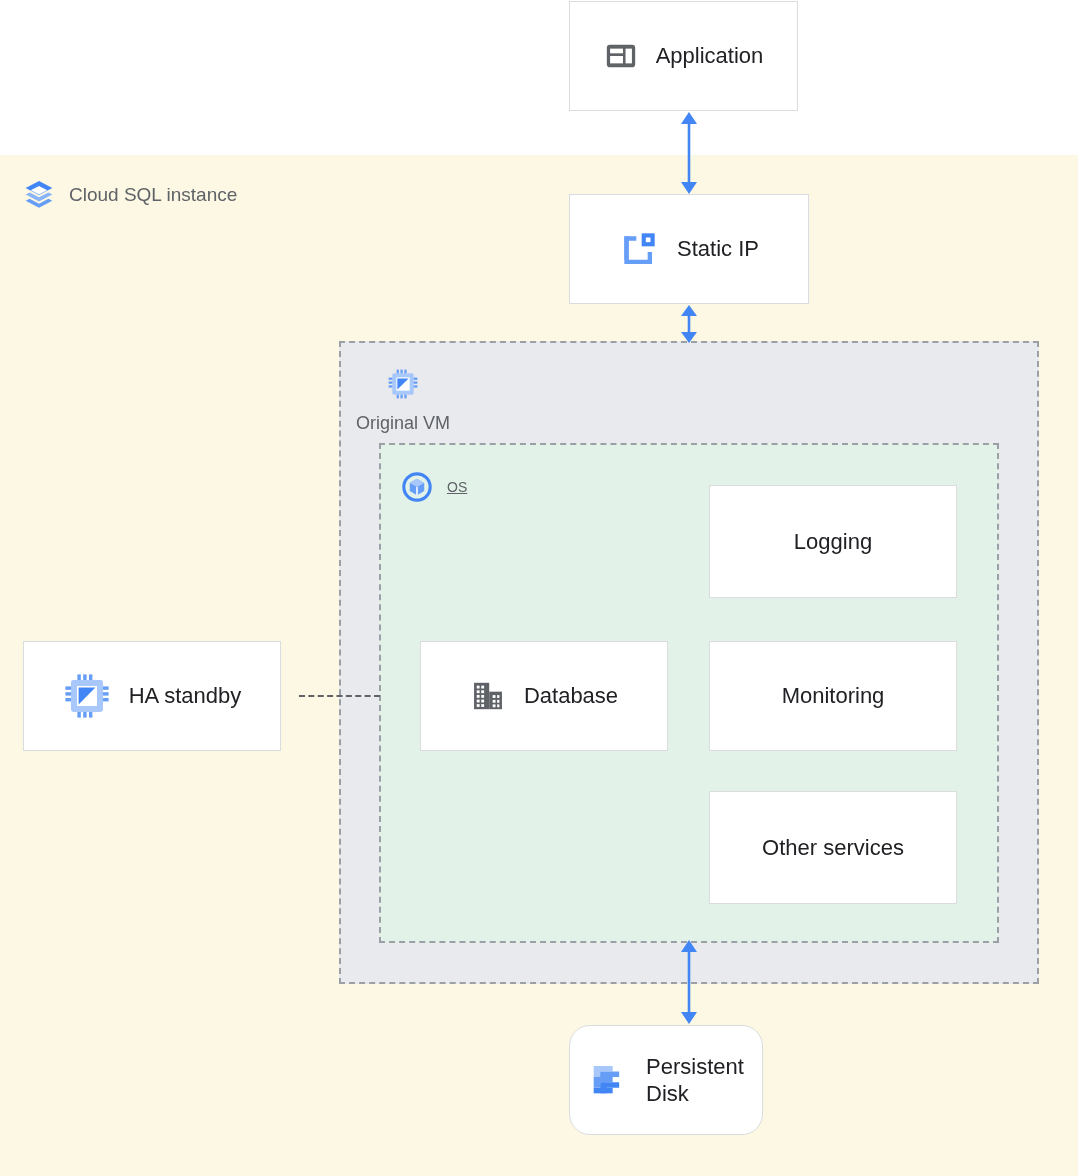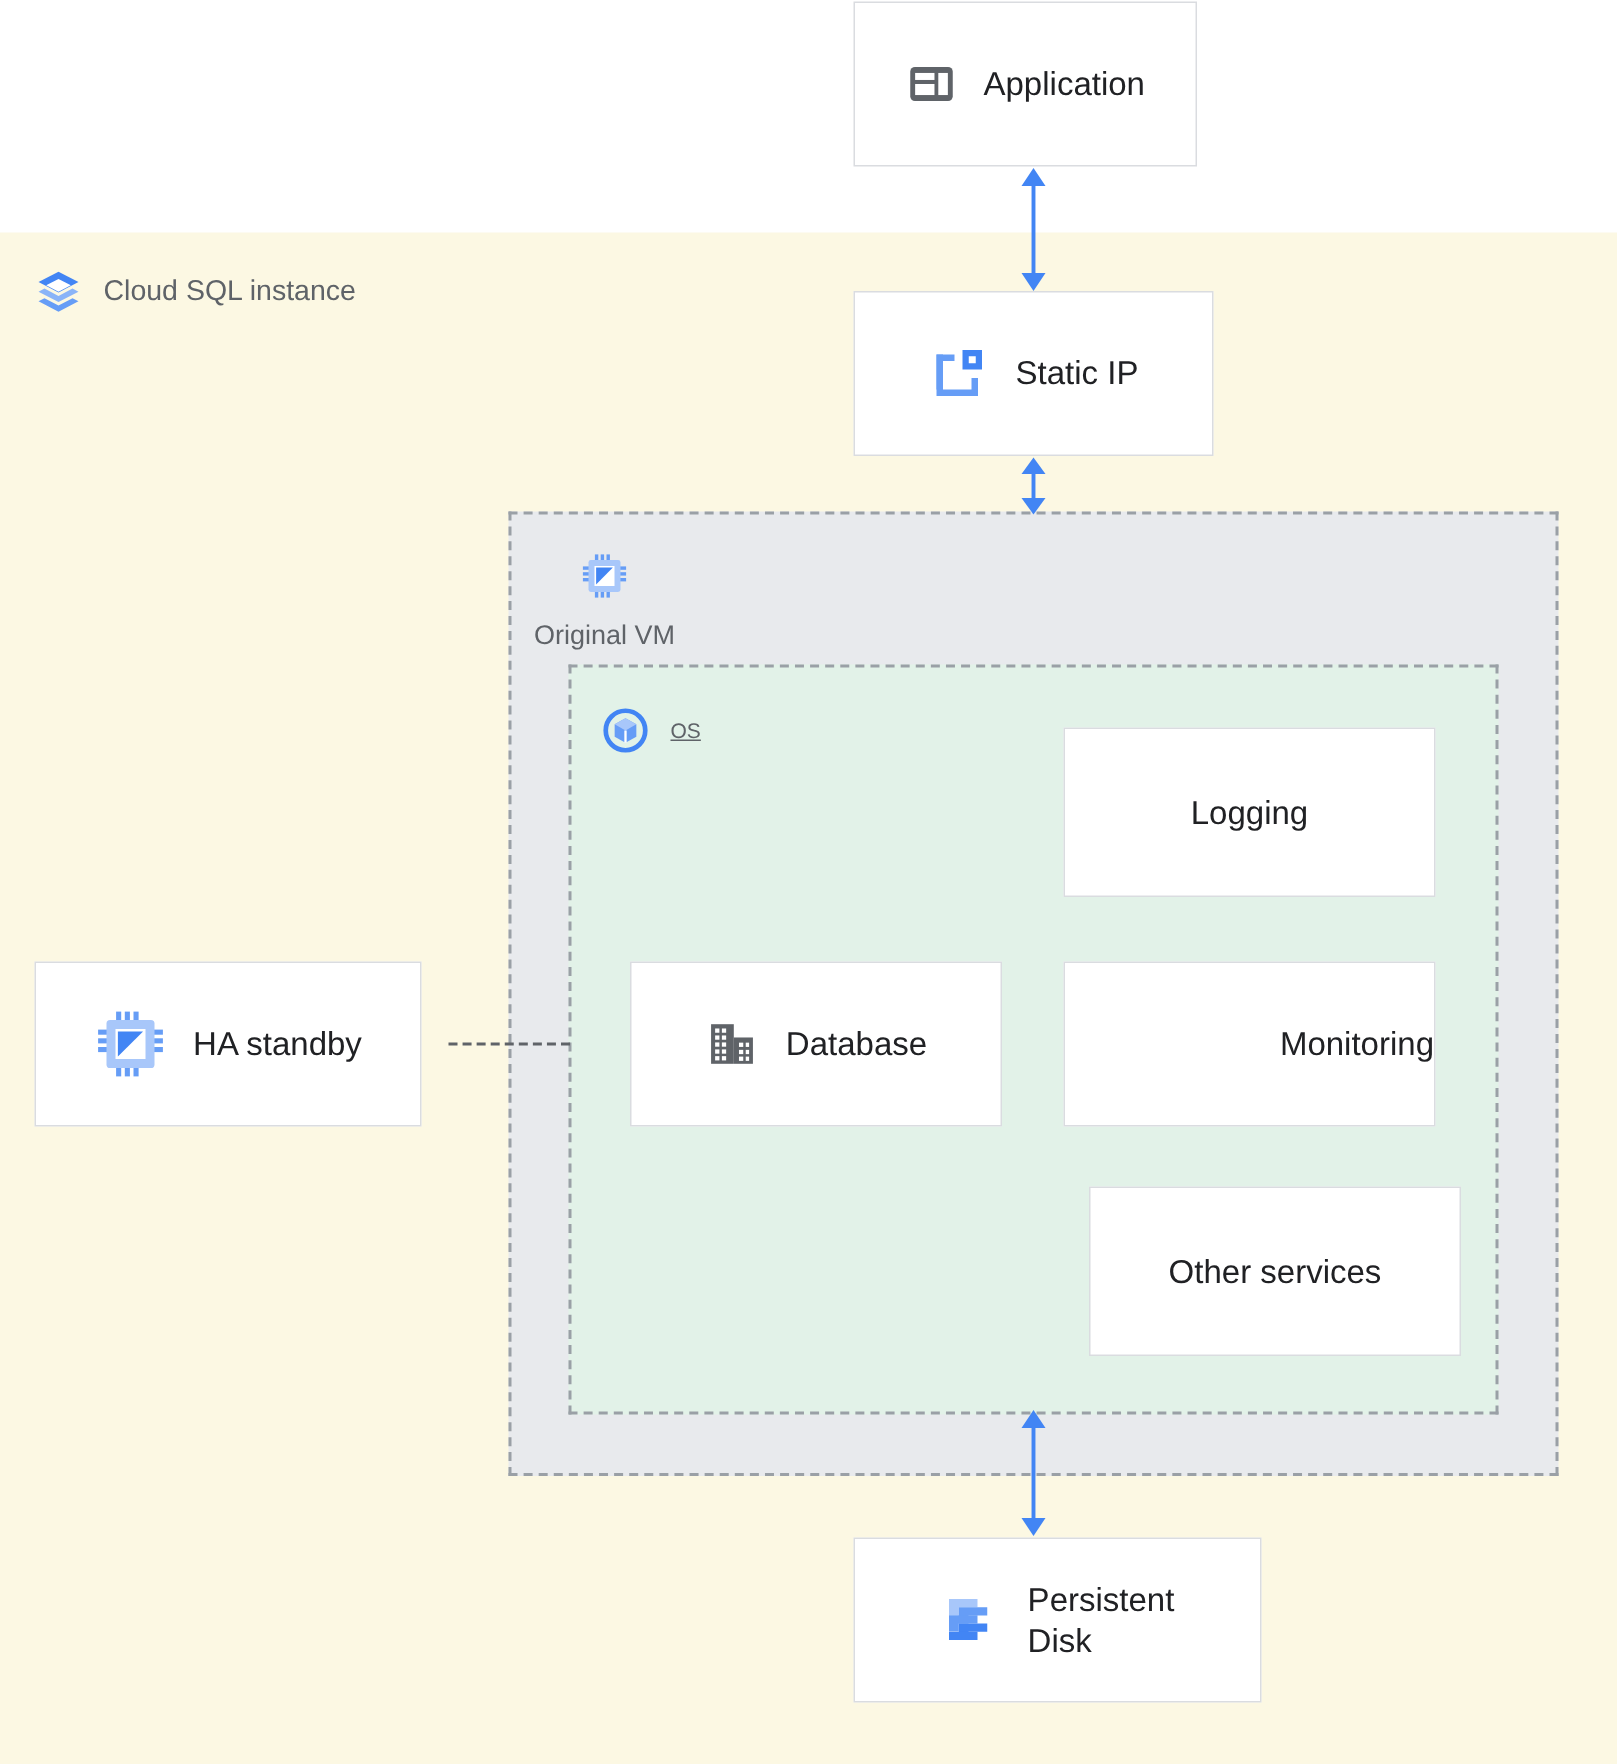--- a/index.html
+++ b/index.html
@@ -85,23 +85,23 @@
     white-space: pre-line;
     line-height: 1.25;
   }
   .node-label.center { text-align: center; }
 
   #node-application     { left: 569px; top: 1px;   width: 229px; height: 110px; }
   #node-static-ip       { left: 569px; top: 194px; width: 240px; height: 110px; }
   #node-ha-standby      { left: 23px;  top: 641px; width: 258px; height: 110px; }
   #node-database        { left: 420px; top: 641px; width: 248px; height: 110px; }
   #node-logging         { left: 709px; top: 485px; width: 248px; height: 113px; }
-  #node-monitoring      { left: 709px; top: 641px; width: 248px; height: 110px; justify-content: flex-end; }
-  #node-other-services  { left: 709px; top: 791px; width: 248px; height: 113px; margin-left: 17px; }
-  #node-persistent-disk { left: 569px; top: 1025px;width: 272px; height: 110px; }
+  #node-monitoring      { left: 709px; top: 641px; width: 248px; height: 110px; }
+  #node-other-services  { left: 709px; top: 791px; width: 248px; height: 113px; }
+  #node-persistent-disk { left: 569px; top: 1025px;width: 194px; height: 110px; border-radius: 21px; }
 
   #node-application .node-label,
   #node-static-ip .node-label,
   #node-ha-standby .node-label,
   #node-database .node-label,
   #node-persistent-disk .node-label {
     text-align: left;
   }
 
   

